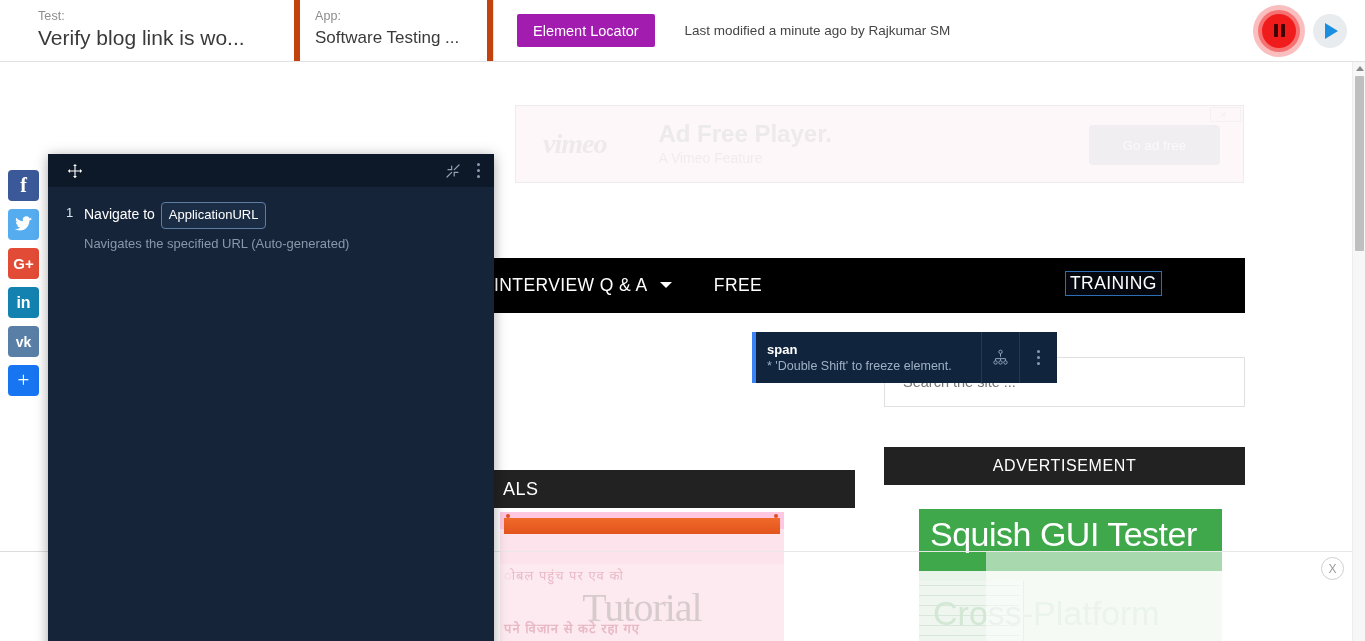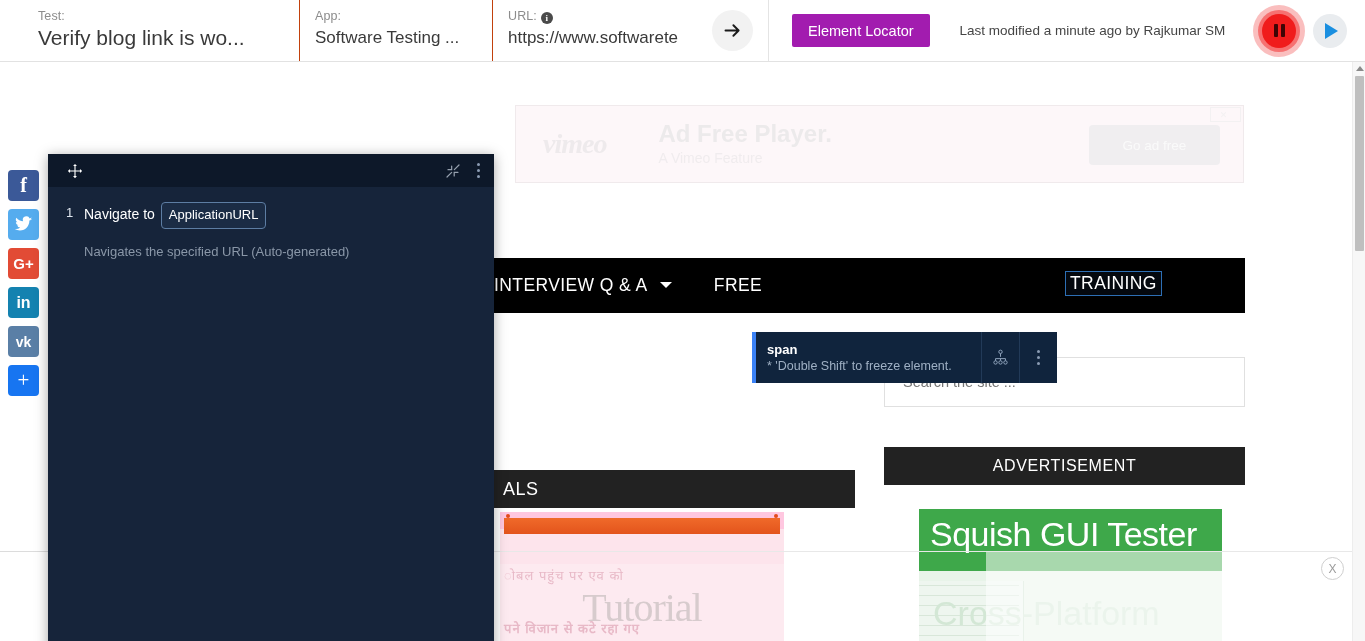--- a/index.html
+++ b/index.html
@@ -14,21 +14,21 @@
   .toolbar {
     position: absolute; left: 0; top: 0;
     width: 1365px; height: 62px;
     background: #ffffff;
     border-bottom: 1px solid #e2e2e2;
     display: flex; align-items: stretch;
   }
   .tb-field {
     padding: 8px 16px 0 38px;
     display: flex; flex-direction: column; justify-content: flex-start;
-    border-right: 1px solid #c2410c;
+    border-right: 6px solid #c2410c;
     height: 61px;
     overflow: hidden;
   }
   .tb-field.test { width: 300px; padding-left: 38px; }
   .tb-field.app  { width: 193px; padding-left: 15px; }
   .tb-field.url  { width: 275px; padding-left: 15px; border-right: none; position: relative;}
   .tb-label {
     font-size: 12.5px; color: #8c8c8c; letter-spacing: .1px;
     line-height: 16px; white-space: nowrap;
   }
@@ -306,21 +306,21 @@
     text-align: left; flex: none;
   }
   .step-main { }
   .step-title { font-size: 14px; color: #ffffff; line-height: 22px; white-space: nowrap; }
   .chip {
     display: inline-block; margin-left: 6px;
     border: 1px solid #5d7da3; border-radius: 4px;
     padding: 1px 7px 2px; font-size: 13px; color: #ffffff;
     background: #1b2c45; cursor: pointer;
   }
-  .step-desc { font-size: 13px; color: #8a97a8; line-height: 22px; margin-top: 12px; }
+  .step-desc { font-size: 13px; color: #8a97a8; line-height: 22px; margin-top: 4px; }
 
   
   .loc-tip {
     position: absolute; left: 752px; top: 270px;
     width: 305px; height: 51px;
     background: #10243d;
     border-left: 4px solid #3b82f6;
     display: flex; align-items: center;
     z-index: 12;
   }
@@ -359,31 +359,20 @@
   <div class="tb-field test">
     <div class="tb-label">Test:</div>
     <div class="tb-value">Verify blog link is wo...</div>
   </div>
 
   <div class="tb-field app">
     <div class="tb-label">App:</div>
     <div class="tb-value">Software Testing ...</div>
   </div>
 
-  <div class="tb-field url">
-    <div class="tb-label">
-      <span>URL:</span><span class="info-icon">i</span>
-    </div>
-    <div class="tb-value">https://www.softwarete</div>
-    <button class="go-btn">
-      <svg viewBox="0 0 24 24">
-        <path d="M4 12h15M13 6l6 6-6 6" fill="none" stroke="#1b1b1b" stroke-width="2.2" stroke-linecap="round" stroke-linejoin="round"></path>
-      </svg>
-    </button>
-  </div>
 
   <div class="toolbar-divider-right"></div>
 
   <button class="locator-btn">Element Locator</button>
 
   <div class="modified-text">Last modified a minute ago by Rajkumar SM</div>
 
   <div class="tb-right">
     <button class="rec-btn">
       <span class="halo"></span>

